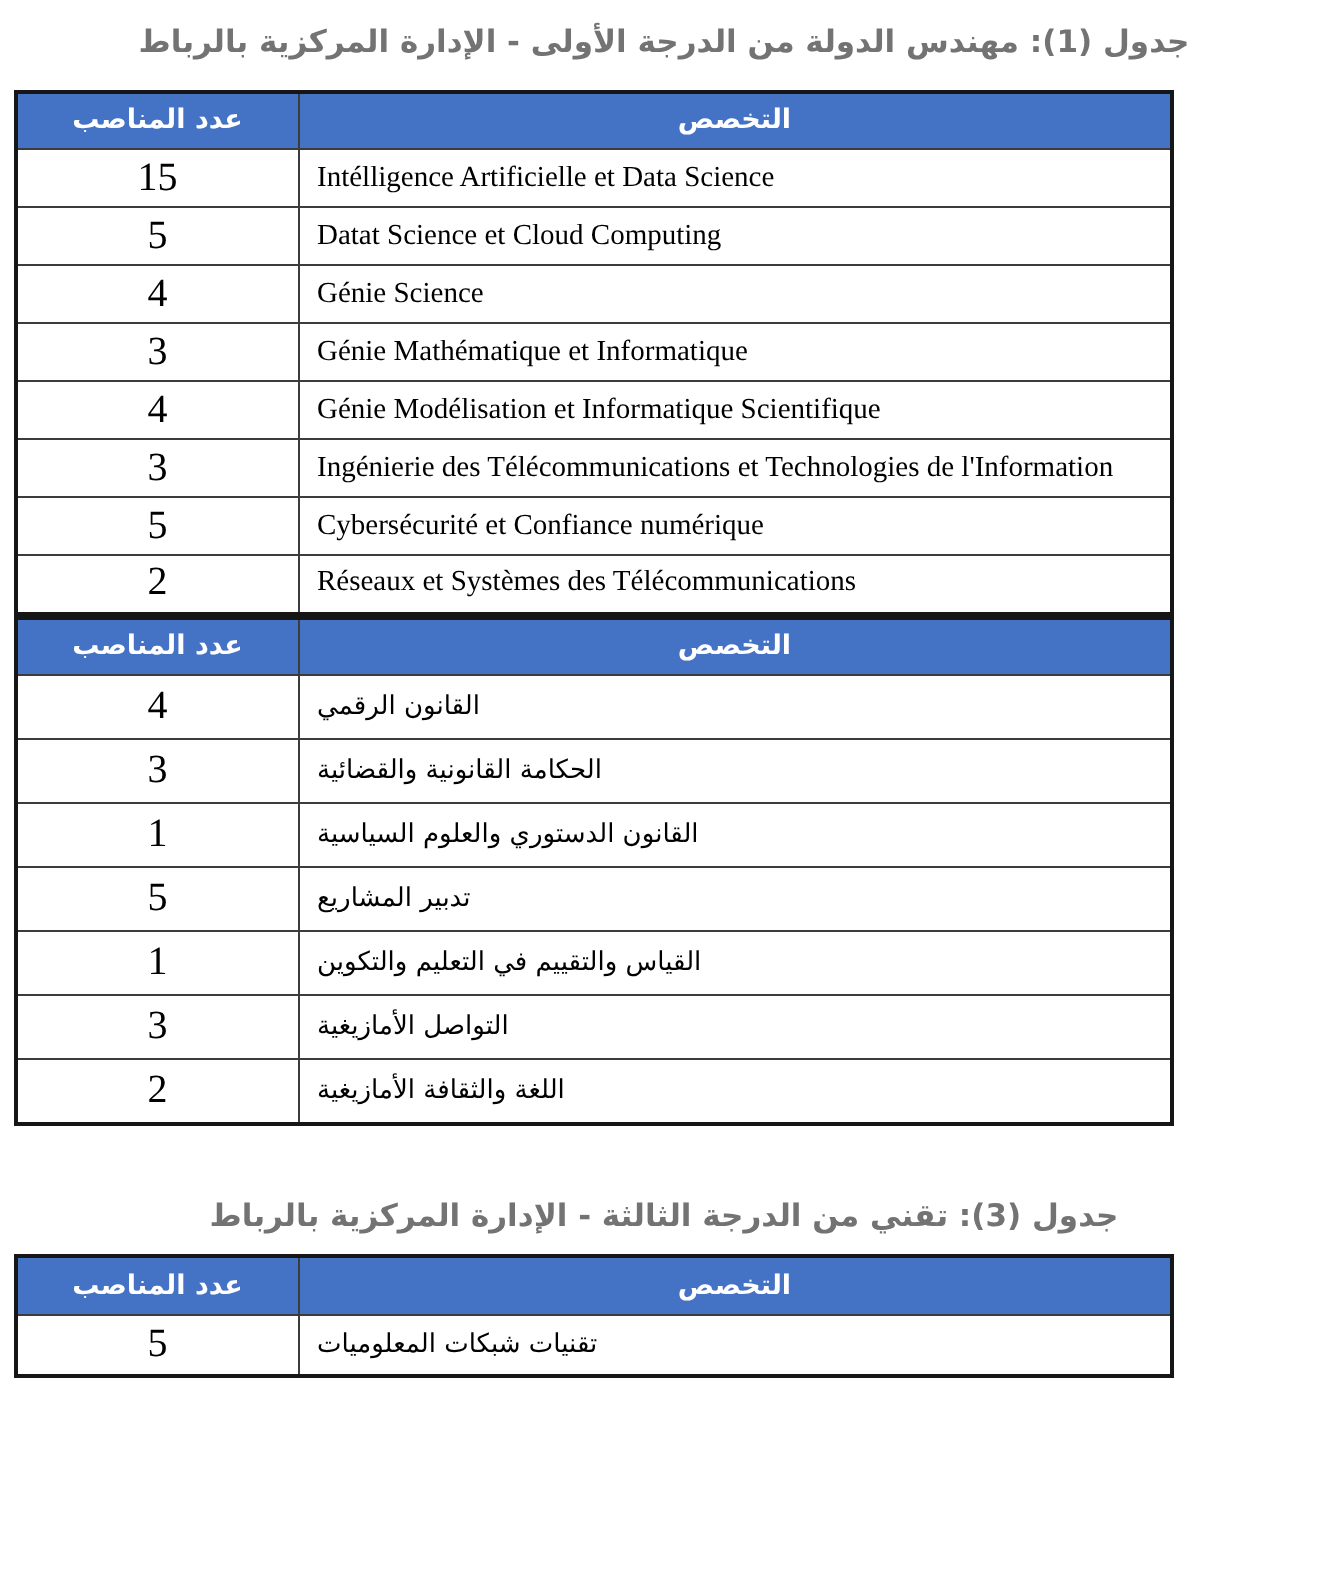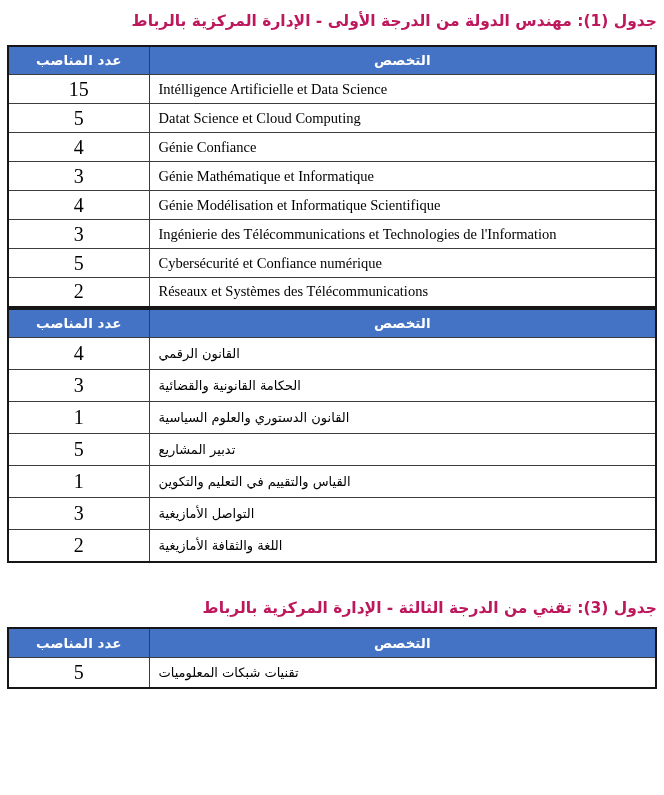--- a/index.html
+++ b/index.html
@@ -6,35 +6,35 @@
   .doc {
     box-sizing:border-box;
     width:664px;
     min-height:795px;
     padding:8px 7px 10px 7px;
     background:#ffffff;
     font-family:"DejaVu Sans", sans-serif;
   }
   .tbl-title {
     direction:rtl;
-    text-align:right;
+    text-align:center;
     margin:0;
-    color:#be185d;
+    color:#737373;
     font-size:15.5px;
     line-height:1.4;
     font-weight:bold;
     font-family:"DejaVu Sans", sans-serif;
   }
   .title-1 { margin:3px 0 12px 0; }
   .title-2 { margin:31px 0 12px 0; }
   .title-3 { margin:35px 0 8px 0; }
 
   table.jobs {
     border-collapse:collapse;
-    width:650px;
+    width:580px;
     table-layout:fixed;
     border:2px solid #161616;
   }
   table.jobs th, table.jobs td {
     border:1px solid #3c3c3c;
     box-sizing:border-box;
     overflow:hidden;
   }
   table.jobs thead th {
     background:#4472C4;
@@ -103,21 +103,21 @@
       <tr>
         <td class="count">15</td>
         <td class="spec fr">Intélligence Artificielle et Data Science</td>
       </tr>
       <tr>
         <td class="count">5</td>
         <td class="spec fr">Datat Science et Cloud Computing</td>
       </tr>
       <tr>
         <td class="count">4</td>
-        <td class="spec fr">Génie Confiance</td>
+        <td class="spec fr">Génie Science</td>
       </tr>
       <tr>
         <td class="count">3</td>
         <td class="spec fr">Génie Mathématique et Informatique</td>
       </tr>
       <tr>
         <td class="count">4</td>
         <td class="spec fr">Génie Modélisation et Informatique Scientifique</td>
       </tr>
       <tr>

